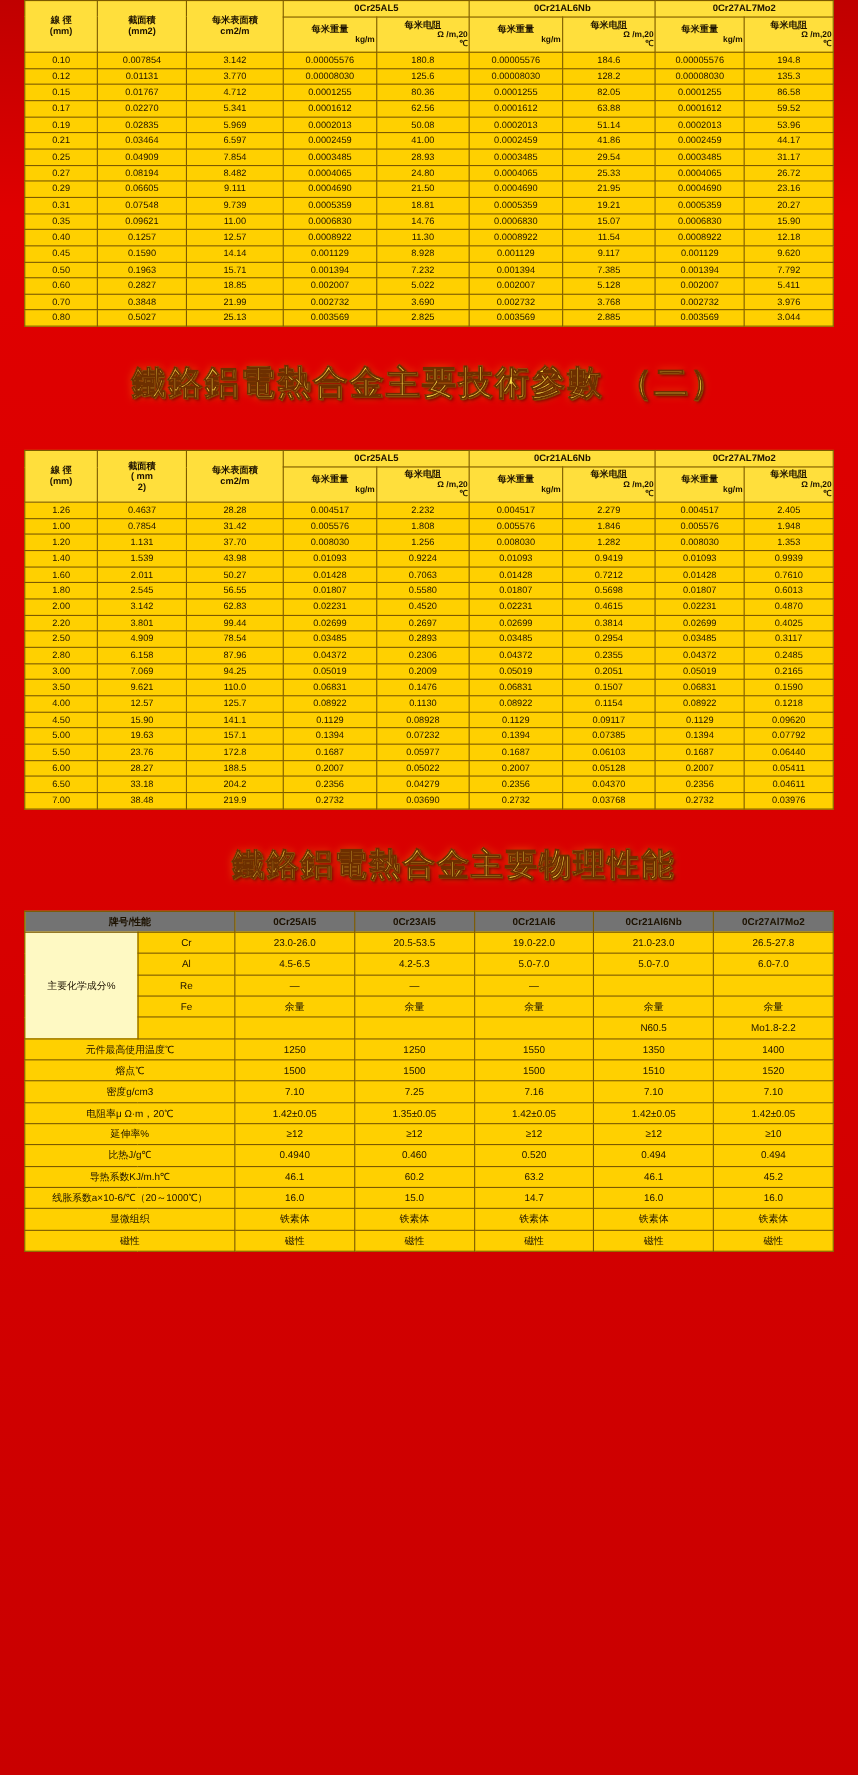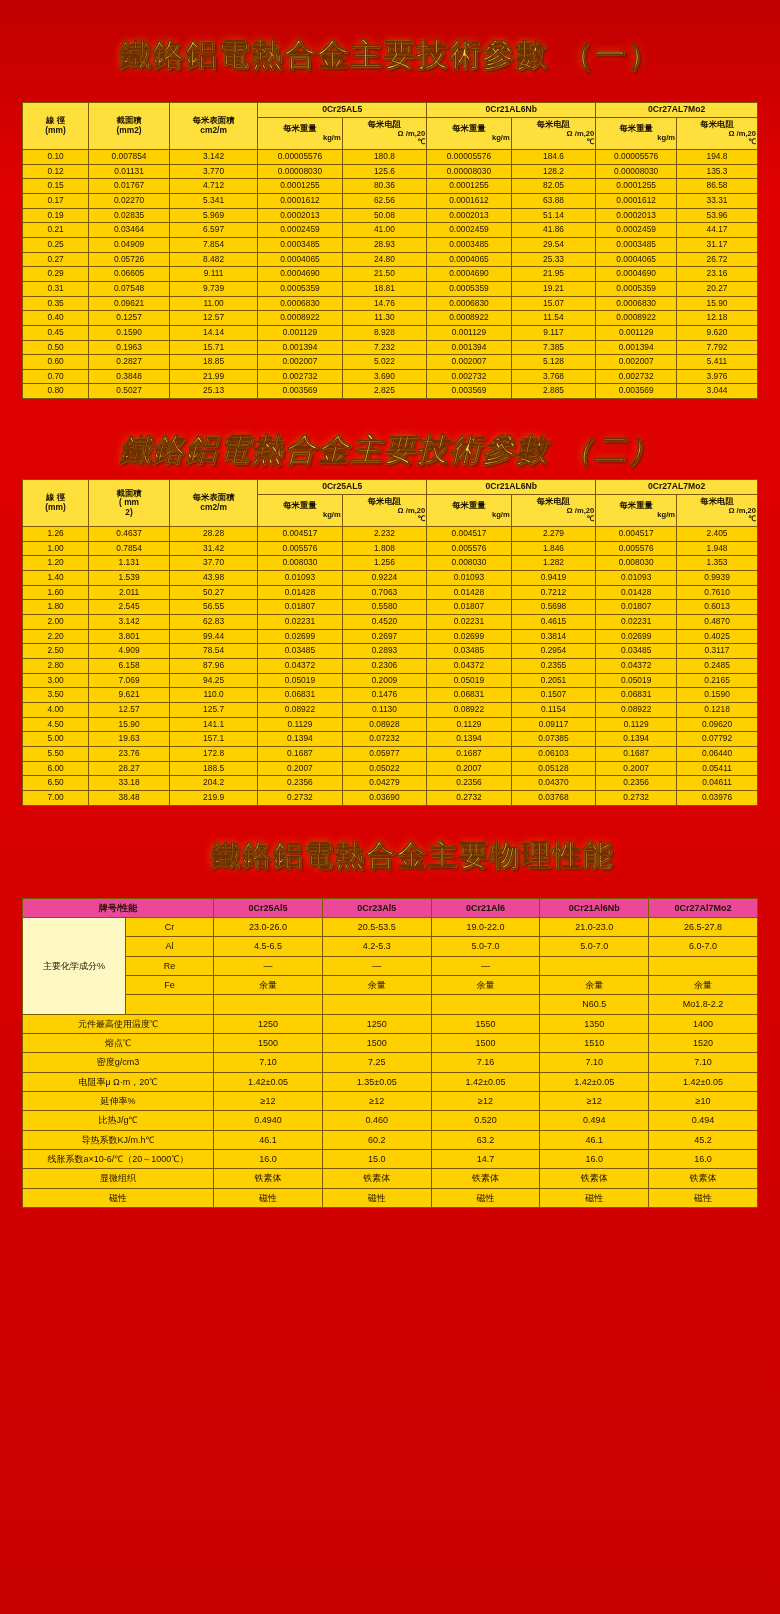--- a/index.html
+++ b/index.html
@@ -24,21 +24,21 @@
     color: #ffe24a;
     letter-spacing: 2px;
     text-shadow:
       0 0 1px #7a3b00,
       1px 1px 0 #8a4a00,
       2px 2px 3px rgba(60,0,0,.7),
       0 0 8px rgba(255,200,0,.45);
     -webkit-text-stroke: 0.6px #6d2f00;
   }
   .title-1 { font-size: 31px; padding: 34px 0 26px 0; }
-  .title-2 { font-size: 31px; padding: 30px 0 8px 0; font-style: italic; }
+  .title-2 { font-size: 31px; padding: 30px 0 40px 0; }
   .title-3 { font-size: 29px; padding: 30px 0 22px 0; margin-left: 45px; }
 
   .tbl-wrap { padding: 0 22px; }
   table {
     border-collapse: collapse;
     width: 100%;
     background: #ffd400;
     font-size: 8.5px;
     color: #1d1200;
   }
@@ -57,31 +57,30 @@
     font-weight: bold;
     font-size: 8.4px;
   }
   tbody td { font-size: 8.4px; }
   .hdr-alloy { font-size: 8.6px; }
   .sub { font-size: 7.6px; text-align: right; }
 
   
   table.t3 { font-size: 9px; }
   table.t3 td { padding: 4px 2px; font-size: 9px; }
-  table.t3 thead td { background:#ec4899; font-weight:bold; }
+  table.t3 thead td { background:#737373; font-weight:bold; }
   .rowlabel { background:#ffd000;margin-top:42px; }
   .vcell { background:#ffd000; }
   .label-left { background:#fef9c3; }
   .bottom-pad { height: 18px; }
 </style>
 </head>
 <body>
 
 <div class="section">
-  <div class="title title-1">鐵鉻鋁電熱合金主要技術參數 （一）</div>
   <div class="tbl-wrap">
     <table class="t1">
       <colgroup>
         <col style="width:9%">
           <col style="width:11%">
           <col style="width:12%">
         <col style="width:11.5%">
           <col style="width:11.5%">
         <col style="width:11.5%">
           <col style="width:11.5%">
@@ -172,21 +171,21 @@
           </tr>
           <tr>
             <td>0.17</td>
             <td>0.02270</td>
             <td>5.341</td>
             <td>0.0001612</td>
             <td>62.56</td>
             <td>0.0001612</td>
             <td>63.88</td>
             <td>0.0001612</td>
-            <td>33.31</td>
+            <td>59.52</td>
           </tr>
           <tr>
             <td>0.19</td>
             <td>0.02835</td>
             <td>5.969</td>
             <td>0.0002013</td>
             <td>50.08</td>
             <td>0.0002013</td>
             <td>51.14</td>
             <td>0.0002013</td>
@@ -209,21 +208,21 @@
             <td>7.854</td>
             <td>0.0003485</td>
             <td>28.93</td>
             <td>0.0003485</td>
             <td>29.54</td>
             <td>0.0003485</td>
             <td>31.17</td>
           </tr>
           <tr>
             <td>0.27</td>
-            <td>0.05726</td>
+            <td>0.08194</td>
             <td>8.482</td>
             <td>0.0004065</td>
             <td>24.80</td>
             <td>0.0004065</td>
             <td>25.33</td>
             <td>0.0004065</td>
             <td>26.72</td>
           </tr>
           <tr>
             <td>0.29</td>

